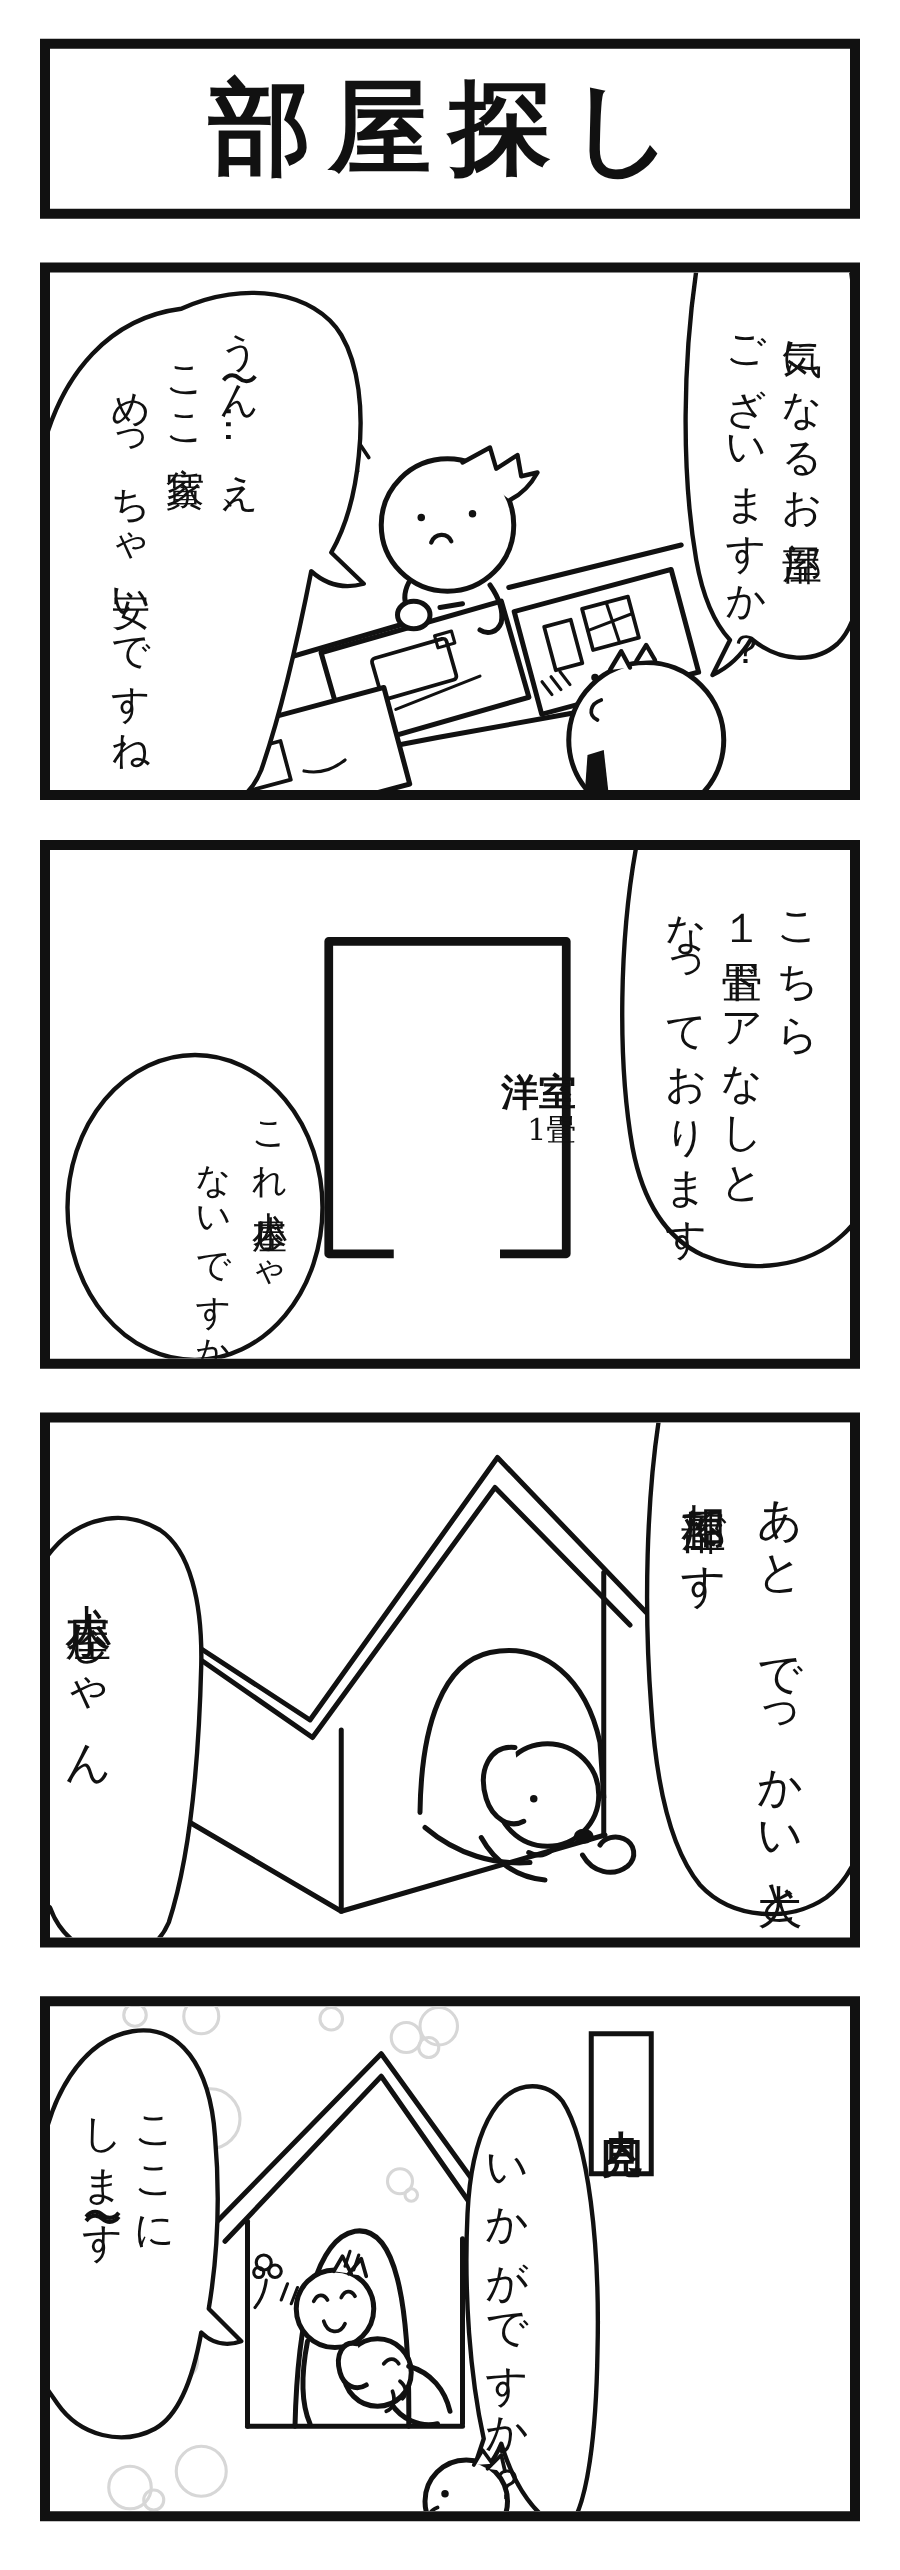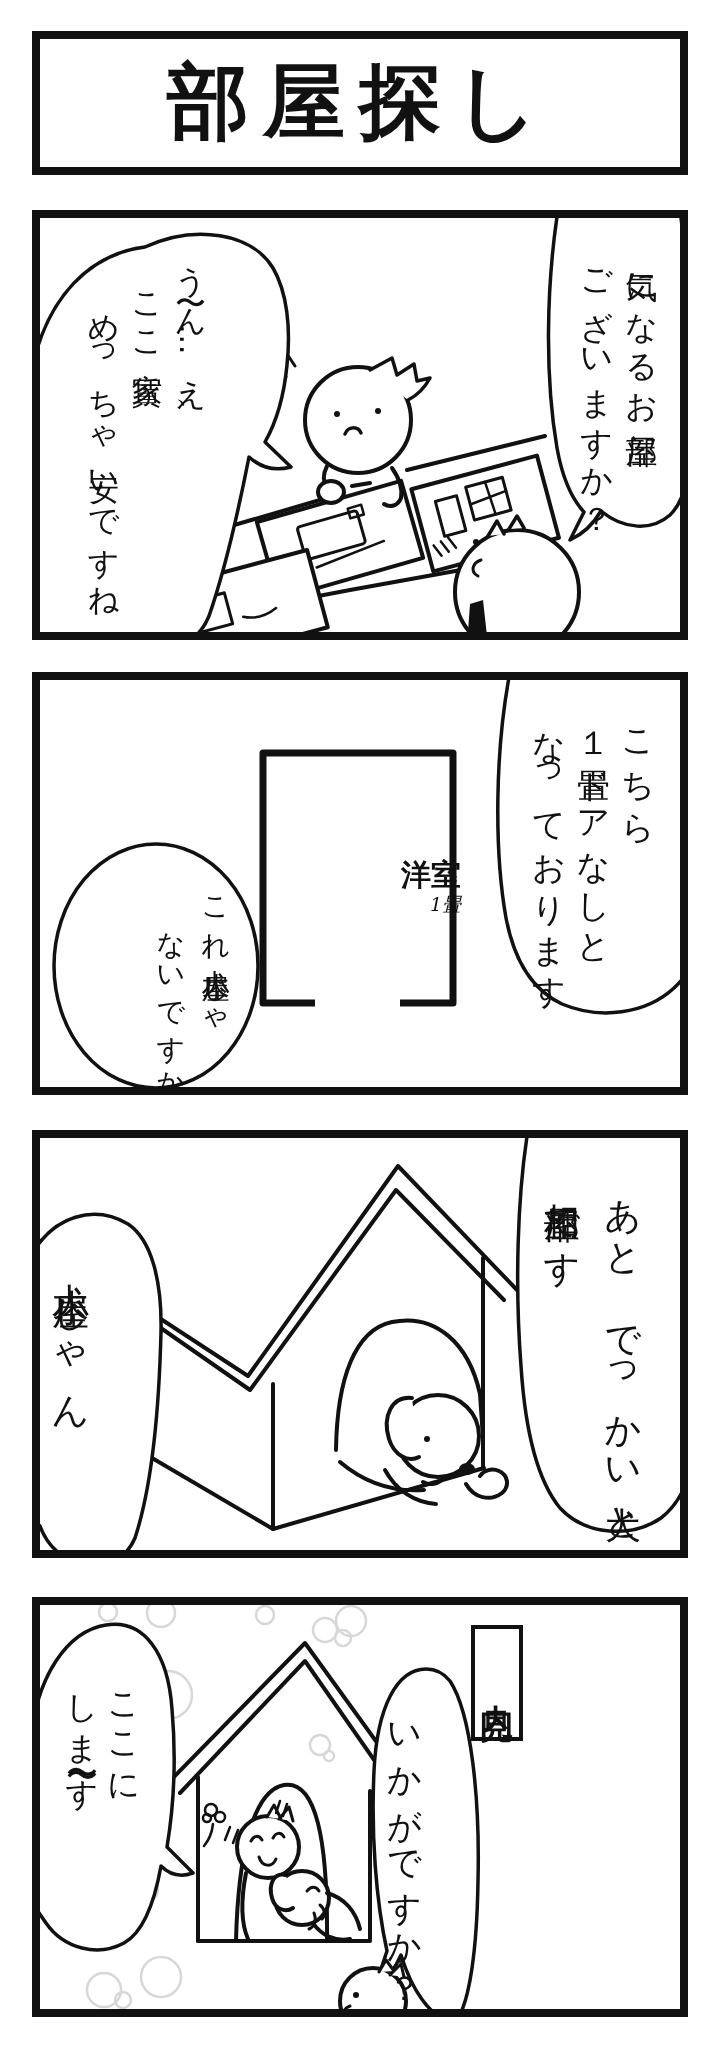--- a/index.html
+++ b/index.html
@@ -21,21 +21,21 @@
     position:absolute; z-index:3;
     writing-mode:vertical-rl; text-orientation:mixed;
     font-size:32px; line-height:1.4; letter-spacing:3px; white-space:nowrap;
   }
   .vtext > span { display:block; }
   .pt28 { padding-top:28px; } .pt48 { padding-top:48px; } .pt34 { padding-top:34px; }
   .plan-labels {
     position:absolute; left:231px; top:178px; width:190px; text-align:right; z-index:3;
   }
   .plan-room { font-family:"DejaVu Serif", serif; font-weight:bold; font-size:30px; line-height:34px; }
-  .plan-size { font-family:"DejaVu Serif", serif; font-style:italic; font-size:19px; line-height:24px; }
+  .plan-size { font-family:"DejaVu Serif", serif; font-size:24px; line-height:24px; }
   .caption-box {
     position:absolute; left:431px; top:20px; width:52px; height:116px;
     border:4px solid #111; box-sizing:border-box; z-index:3;
     display:flex; align-items:center; justify-content:center; background:#fff;
   }
   .caption-box .vtext { position:static; font-size:34px; font-weight:600; letter-spacing:6px; line-height:1; }
 </style>
 </head>
 <body>
 

